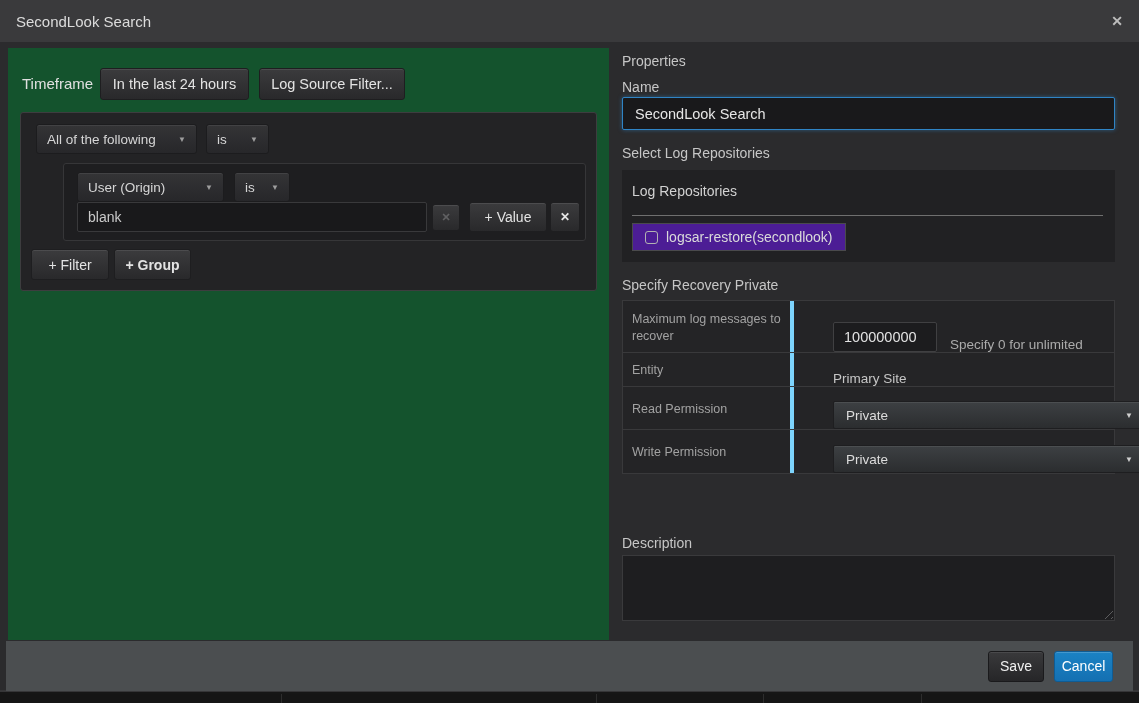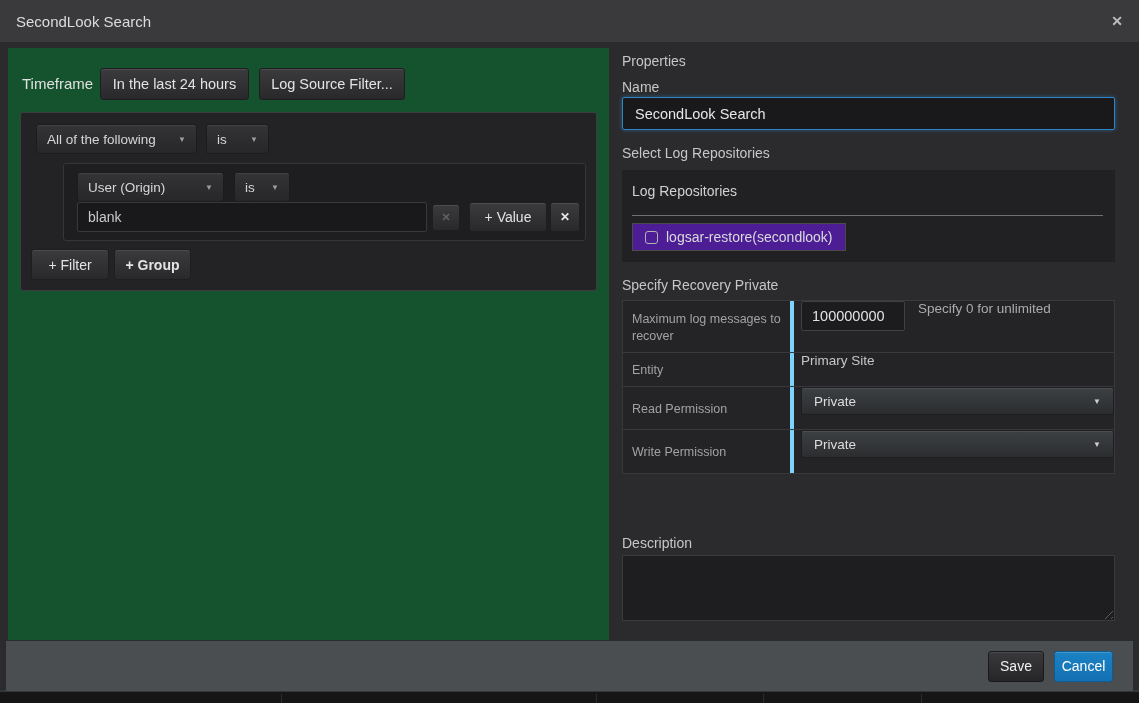--- a/index.html
+++ b/index.html
@@ -85,21 +85,21 @@
               margin-right: 8px; background: transparent; flex: 0 0 auto; }
   .repo-check { position: absolute; left: 10px; top: 53px; }
 
   .recovery-table { position: absolute; left: 622px; top: 300px; width: 493px;
                     background: #242426; border: 1px solid #39393b; }
   .rt-row { display: flex; border-bottom: 1px solid #39393b; }
   .rt-row:last-child { border-bottom: none; }
   .rt-label { width: 171px; flex: 0 0 171px; border-right: 4px solid #7dd3fc;
               color: #a2a2a2; font-size: 12.5px; padding: 8px 8px 6px 9px; line-height: 1.35;
               display: flex; align-items: center; }
-  .rt-value { flex: 1; display: flex; align-items: flex-start; padding: 0 0 0 7px; position: relative; }
+  .rt-value { flex: 1; display: flex; align-items: flex-end; padding: 0 0 0 7px; position: relative; margin-left: 32px; }
   .row-max { height: 52px; }
   .row-entity { height: 34px; }
   .row-perm { height: 43px; }
   .num-input { width: 104px; height: 30px; background: #1c1c1e; border: 1px solid #404042;
                border-radius: 2px; color: #e2e2e2; font-size: 14.5px; padding: 0 10px;
                font-family: "Liberation Sans", sans-serif; outline: none; }
   .hint { color: #ababab; font-size: 13.5px; margin-left: 13px; }
   .plain-value { color: #c6c6c6; font-size: 13.5px; }
 
   .perm-dropdown { display: flex; align-items: center; width: 313px; height: 28px;

